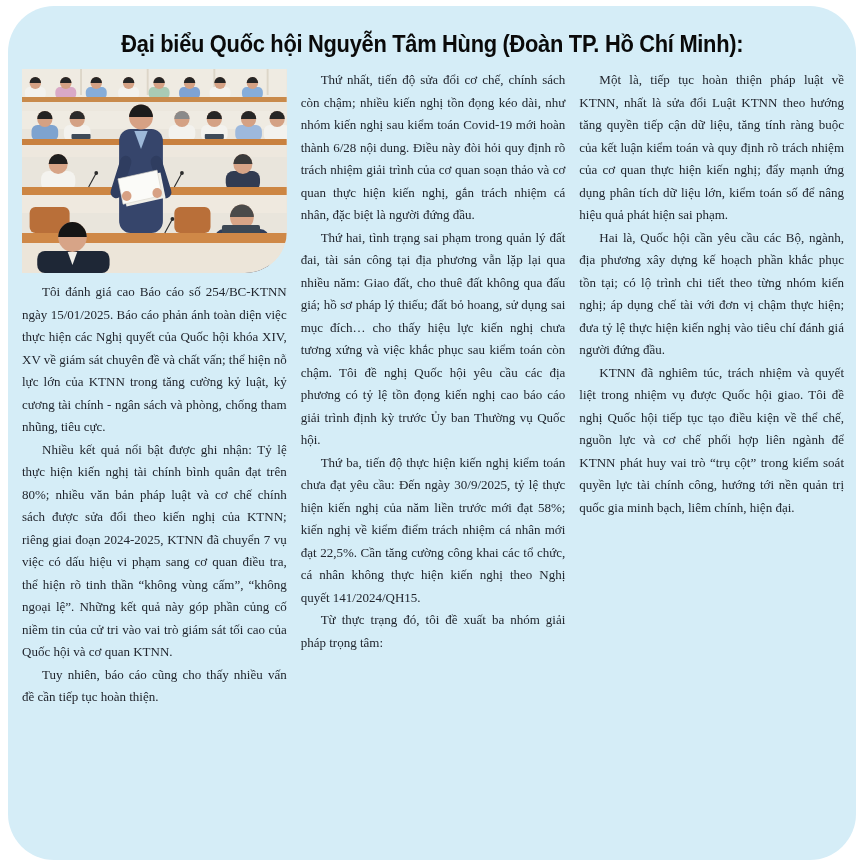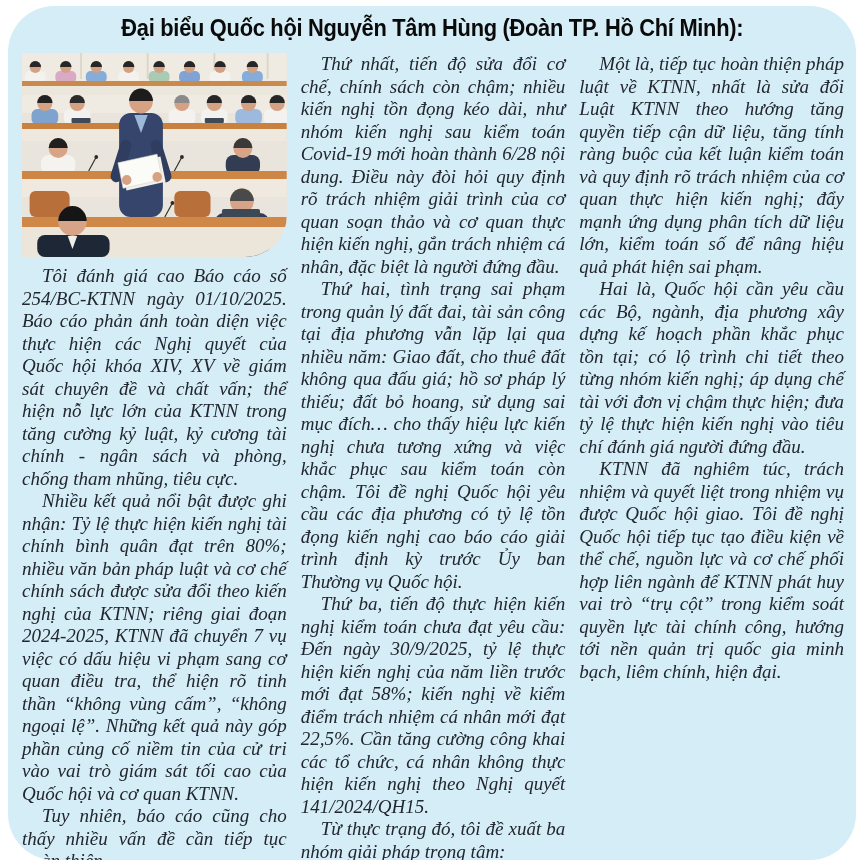--- a/index.html
+++ b/index.html
@@ -4,34 +4,34 @@
 <style>
   html,body{margin:0;padding:0;}
   body{
     width:864px;height:868px;position:relative;background:#ffffff;
     font-family:"Liberation Sans",sans-serif;overflow:hidden;
   }
   .panel{
     position:absolute;left:8px;top:6px;width:848px;height:854px;
     background:#d5edf7;border-radius:46px;overflow:hidden;
   }
-  .titles{text-align:center;padding-top:9px;color:#0a0a0a;}
+  .titles{text-align:center;padding-top:25px;color:#0a0a0a;}
   .t-line{display:inline-block;transform:scaleX(.95);transform-origin:center;font-weight:700;letter-spacing:-.3px;white-space:nowrap;}
   .t1{font-size:23px;line-height:27px;}
   .t2{font-size:26px;line-height:31px;margin-top:2px;}
   .content{display:flex;gap:14px;padding:11px 12px 0 14px;}
   .col{flex:1;min-width:0;}
   .photo-frame{
     width:100%;height:204px;border-radius:0 0 42px 0;overflow:hidden;
     margin:0 0 8px 0;background:#e9e5dc;
   }
   .photo-frame svg{display:block;width:100%;height:100%;}
   p.body{
-    margin:0;font-family:"Liberation Serif",serif;font-style:italic;
-    font-size:19px;line-height:22.5px;color:#22262e;
+    margin:0;font-family:"Liberation Serif",serif;
+    font-size:13px;line-height:22.5px;color:#22262e;
     text-align:justify;text-indent:20px;
   }
 </style>
 </head>
 <body>
 
 <div class="panel">
 
   <div class="titles">
     <div><span class="t-line t1">Đại biểu Quốc hội Nguyễn Tâm Hùng (Đoàn TP. Hồ Chí Minh):</span></div>
@@ -187,21 +187,21 @@
           <circle cx="158" cy="150" r="2" fill="#2b2b2b"></circle>
 
           <g>
             <rect x="16" y="182" width="76" height="22" rx="8" fill="#1e2736"></rect>
             <circle cx="53" cy="168" r="15" fill="#d7a487"></circle>
             <path d="M38 168 a15 15 0 0 1 30 0 z" fill="#151515"></path>
             <polygon points="48,183 58,183 53,196" fill="#f0eee9"></polygon>
           </g>
         </svg>
       </div>
-      <p class="body">Tôi đánh giá cao Báo cáo số 254/BC-KTNN ngày 01/10/2025. Báo cáo phản ánh toàn diện việc thực hiện các Nghị quyết của Quốc hội khóa XIV, XV về giám sát chuyên đề và chất vấn; thể hiện nỗ lực lớn của KTNN trong tăng cường kỷ luật, kỷ cương tài chính - ngân sách và phòng, chống tham nhũng, tiêu cực.</p>
+      <p class="body">Tôi đánh giá cao Báo cáo số 254/BC-KTNN ngày 15/01/2025. Báo cáo phản ánh toàn diện việc thực hiện các Nghị quyết của Quốc hội khóa XIV, XV về giám sát chuyên đề và chất vấn; thể hiện nỗ lực lớn của KTNN trong tăng cường kỷ luật, kỷ cương tài chính - ngân sách và phòng, chống tham nhũng, tiêu cực.</p>
       <p class="body">Nhiều kết quả nổi bật được ghi nhận: Tỷ lệ thực hiện kiến nghị tài chính bình quân đạt trên 80%; nhiều văn bản pháp luật và cơ chế chính sách được sửa đổi theo kiến nghị của KTNN; riêng giai đoạn 2024-2025, KTNN đã chuyển 7 vụ việc có dấu hiệu vi phạm sang cơ quan điều tra, thể hiện rõ tinh thần “không vùng cấm”, “không ngoại lệ”. Những kết quả này góp phần củng cố niềm tin của cử tri vào vai trò giám sát tối cao của Quốc hội và cơ quan KTNN.</p>
       <p class="body">Tuy nhiên, báo cáo cũng cho thấy nhiều vấn đề cần tiếp tục hoàn thiện.</p>
     </div>
 
     <div class="col">
       <p class="body">Thứ nhất, tiến độ sửa đổi cơ chế, chính sách còn chậm; nhiều kiến nghị tồn đọng kéo dài, như nhóm kiến nghị sau kiểm toán Covid-19 mới hoàn thành 6/28 nội dung. Điều này đòi hỏi quy định rõ trách nhiệm giải trình của cơ quan soạn thảo và cơ quan thực hiện kiến nghị, gắn trách nhiệm cá nhân, đặc biệt là người đứng đầu.</p>
       <p class="body">Thứ hai, tình trạng sai phạm trong quản lý đất đai, tài sản công tại địa phương vẫn lặp lại qua nhiều năm: Giao đất, cho thuê đất không qua đấu giá; hồ sơ pháp lý thiếu; đất bỏ hoang, sử dụng sai mục đích… cho thấy hiệu lực kiến nghị chưa tương xứng và việc khắc phục sau kiểm toán còn chậm. Tôi đề nghị Quốc hội yêu cầu các địa phương có tỷ lệ tồn đọng kiến nghị cao báo cáo giải trình định kỳ trước Ủy ban Thường vụ Quốc hội.</p>
       <p class="body">Thứ ba, tiến độ thực hiện kiến nghị kiểm toán chưa đạt yêu cầu: Đến ngày 30/9/2025, tỷ lệ thực hiện kiến nghị của năm liền trước mới đạt 58%; kiến nghị về kiểm điểm trách nhiệm cá nhân mới đạt 22,5%. Cần tăng cường công khai các tổ chức, cá nhân không thực hiện kiến nghị theo Nghị quyết 141/2024/QH15.</p>
       <p class="body">Từ thực trạng đó, tôi đề xuất ba nhóm giải pháp trọng tâm:</p>
     </div>

